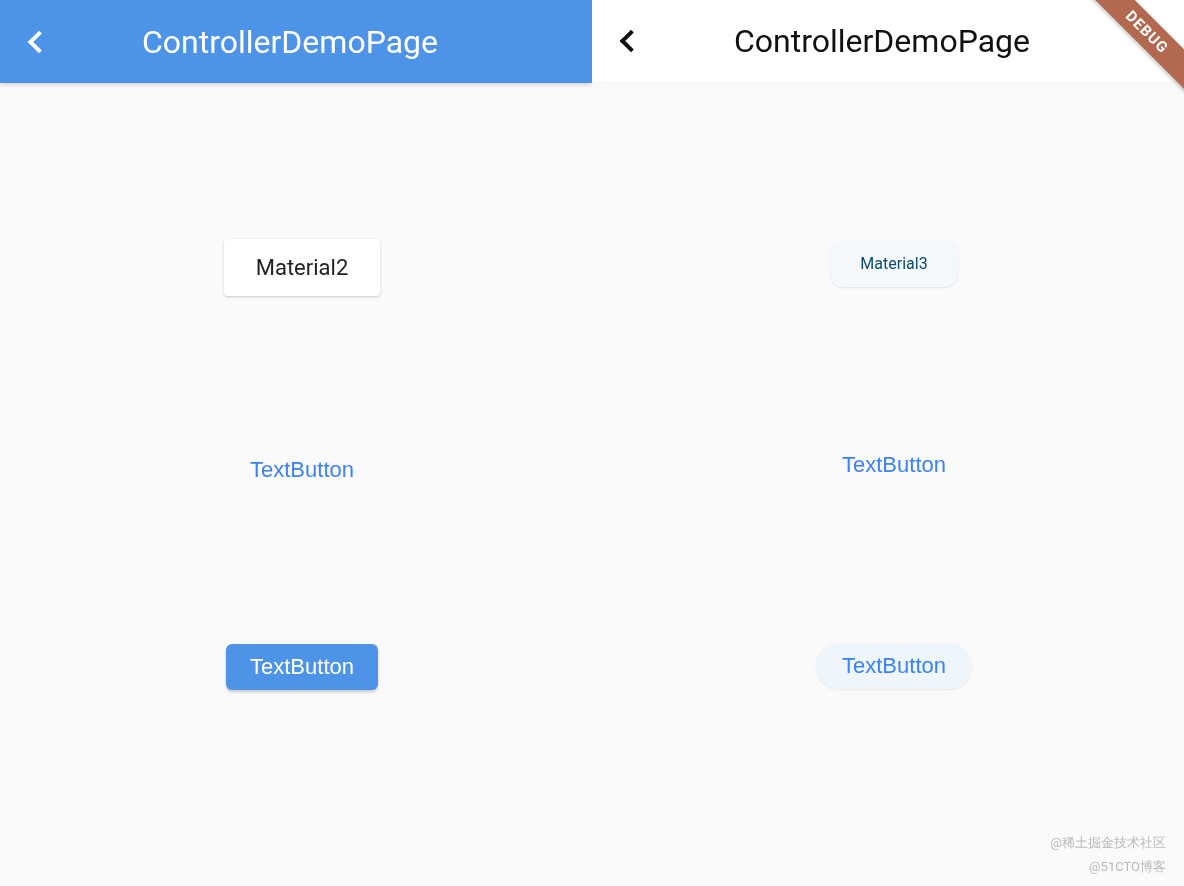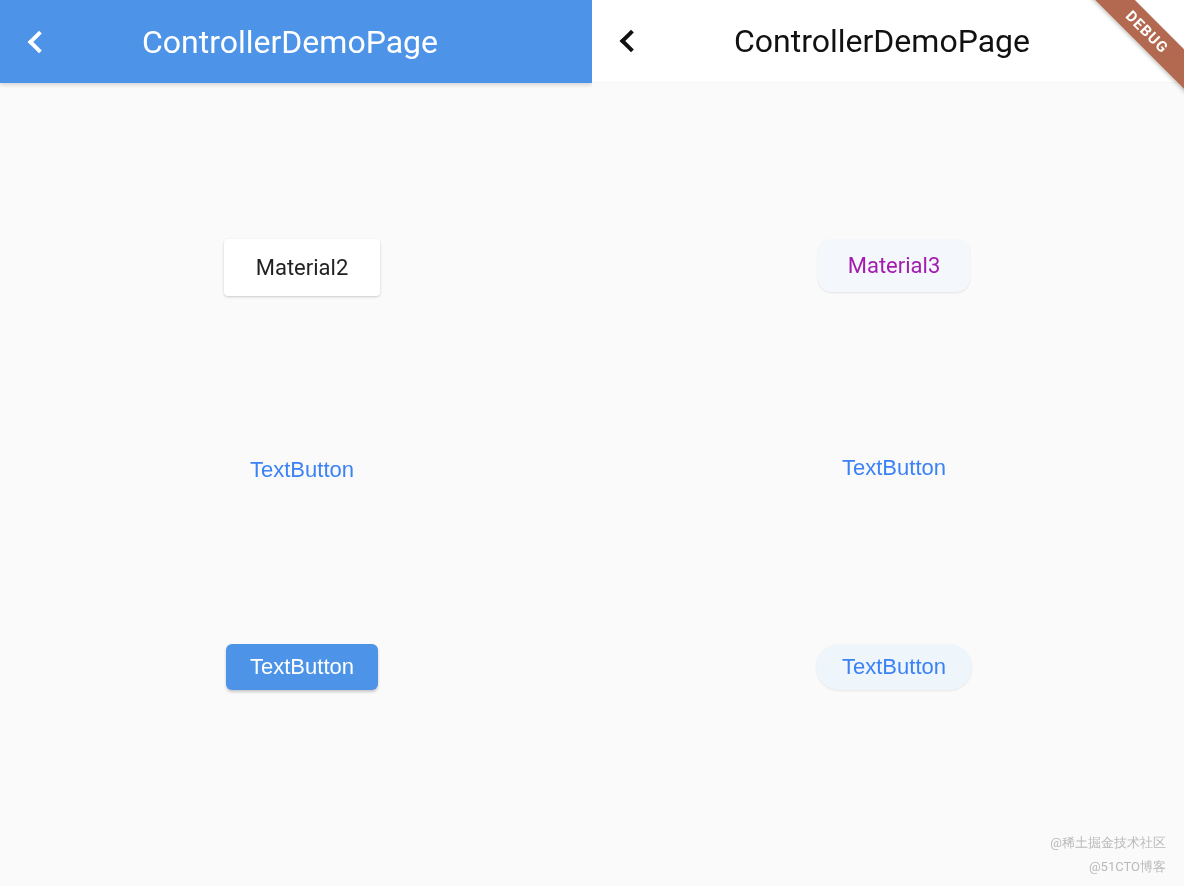--- a/index.html
+++ b/index.html
@@ -88,22 +88,22 @@
       box-shadow: 0 1px 3px rgba(0,0,0,0.12), 0 1px 2px rgba(0,0,0,0.08);
       font-size: 22px;
       color: #222;
     }
     
     .card-m3 {
       background: #f4f8fc;
       padding: 14px 30px;
       border-radius: 14px;
       box-shadow: 0 1px 2px rgba(0,0,0,0.06), 0 1px 3px rgba(0,0,0,0.04);
-      font-size: 22px;
-      color: #a21caf;
+      font-size: 16px;
+      color: #0c4a6e;
     }
 
     
     .textbtn {
       font-size: 22px;
       color: #3b82f6;
       cursor: pointer;
       padding: 10px 18px;
       border-radius: 6px;
       background: transparent;

